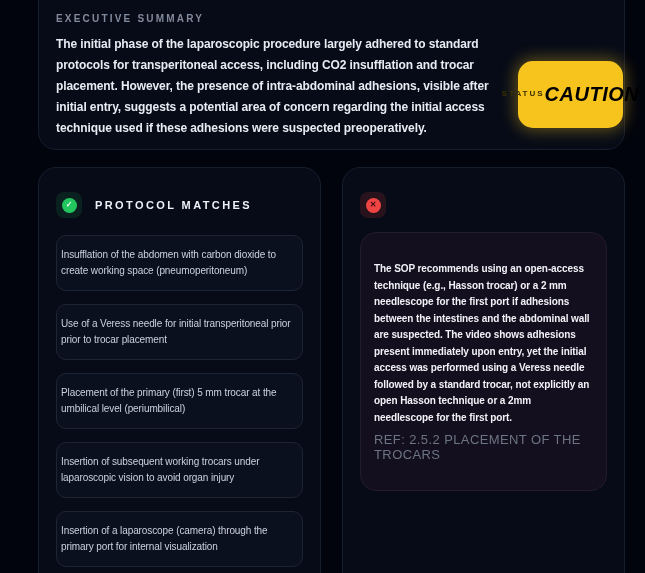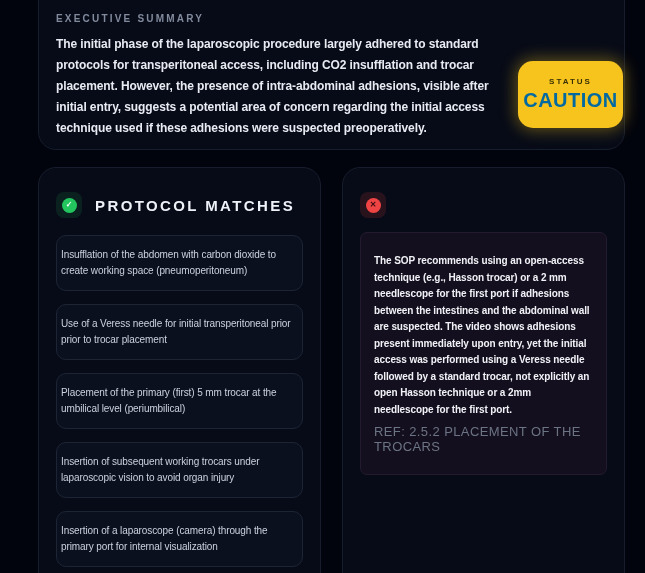--- a/index.html
+++ b/index.html
@@ -38,36 +38,37 @@
     letter-spacing: -0.1px;
   }
   
   .status-badge {
     position: absolute;
     top: 61px; right: 22px;
     width: 105px; height: 67px;
     background: #f6c41d;
     border-radius: 15px;
     box-shadow: 0 0 16px 2px rgba(246,196,29,0.40);
-    display: flex; flex-direction: column;
+    display: flex; flex-direction: row;
     align-items: center; justify-content: center;
     text-align: center;
   }
   .status-badge .status-label {
     font-size: 8px;
     font-weight: 700;
     letter-spacing: 2px;
     color: #3a3005;
     margin-bottom: 3px;
   }
   .status-badge .status-value {
     font-size: 20px;
     font-weight: 700;
     letter-spacing: 0.5px;
-    color: #0369a1;
+    color: #000000;
+    font-style: italic;
   }
   
   #matches-card { left: 38px;  top: 167px; width: 283px; height: 440px; padding: 24px 17px 17px; }
   #discrepancy-card { left: 342px; top: 167px; width: 283px; height: 440px; padding: 24px 17px 17px; }
   .panel-header { display: flex; align-items: center; }
   .icon-box {
     width: 26px; height: 26px;
     border-radius: 8px;
     display: flex; align-items: center; justify-content: center;
     flex: 0 0 auto;
@@ -79,43 +80,43 @@
     border-radius: 50%;
     display: flex; align-items: center; justify-content: center;
     font-size: 8px;
     line-height: 1;
     font-weight: 700;
   }
   .icon-circle.green { background: #22c55e; color: #ffffff; }
   .icon-circle.red   { background: #ef4444; color: #3a0d10; }
   .panel-title {
     margin-left: 13px;
-    font-size: 15px;
+    font-size: 11px;
     font-weight: 700;
     letter-spacing: 2.4px;
     color: #eef1f7;
   }
   .match-list { margin-top: 17px; }
   .match-item {
     background: #0b101e;
     border: 1px solid #1d2535;
     border-radius: 10px;
     padding: 11px 4px;
     margin-bottom: 13px;
     font-size: 10px;
     line-height: 16px;
     color: #cbd1df;
     letter-spacing: -0.1px;
   }
   .discrepancy-entry {
     margin-top: 14px;
     background: #140f1e;
     border: 1px solid #231a2f;
-    border-radius: 7px;
-    padding: 20px 13px;
+    border-radius: 16px;
+    padding: 28px 13px;
   }
   .discrepancy-text {
     font-size: 10px;
     line-height: 16.5px;
     font-weight: 700;
     color: #f1f2f7;
     letter-spacing: -0.1px;
   }
   .discrepancy-ref {
     margin-top: 6px;

